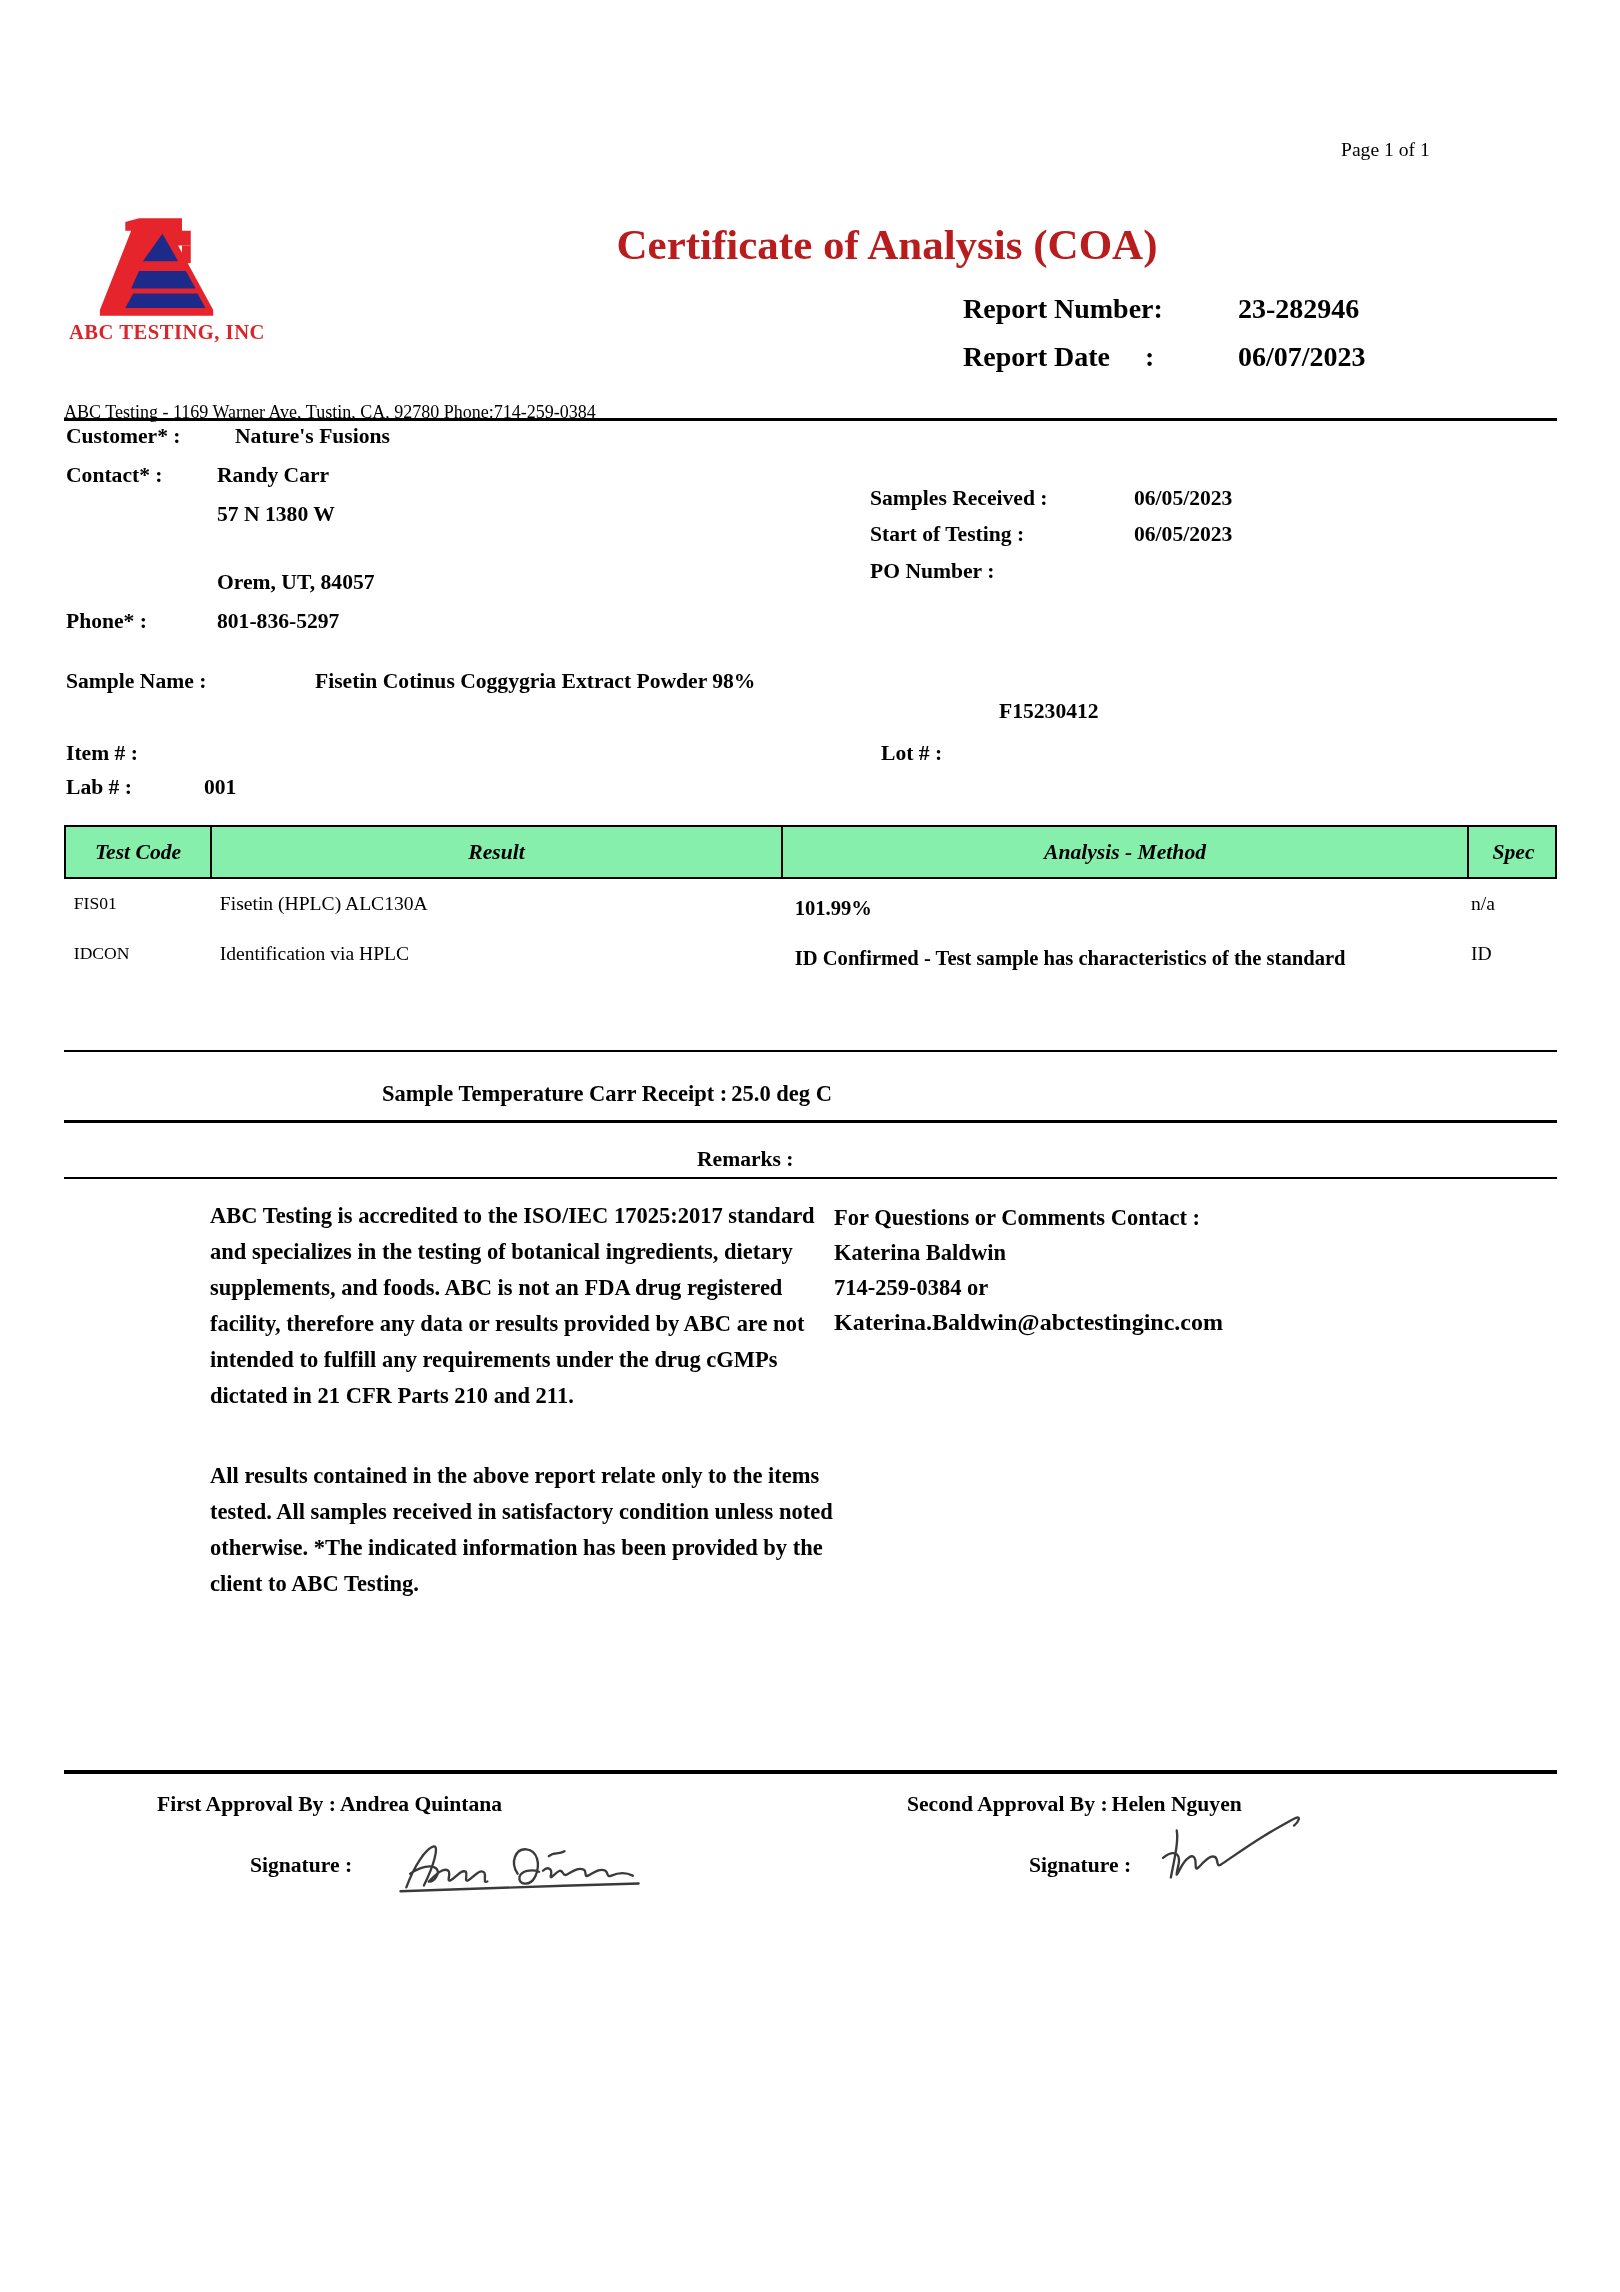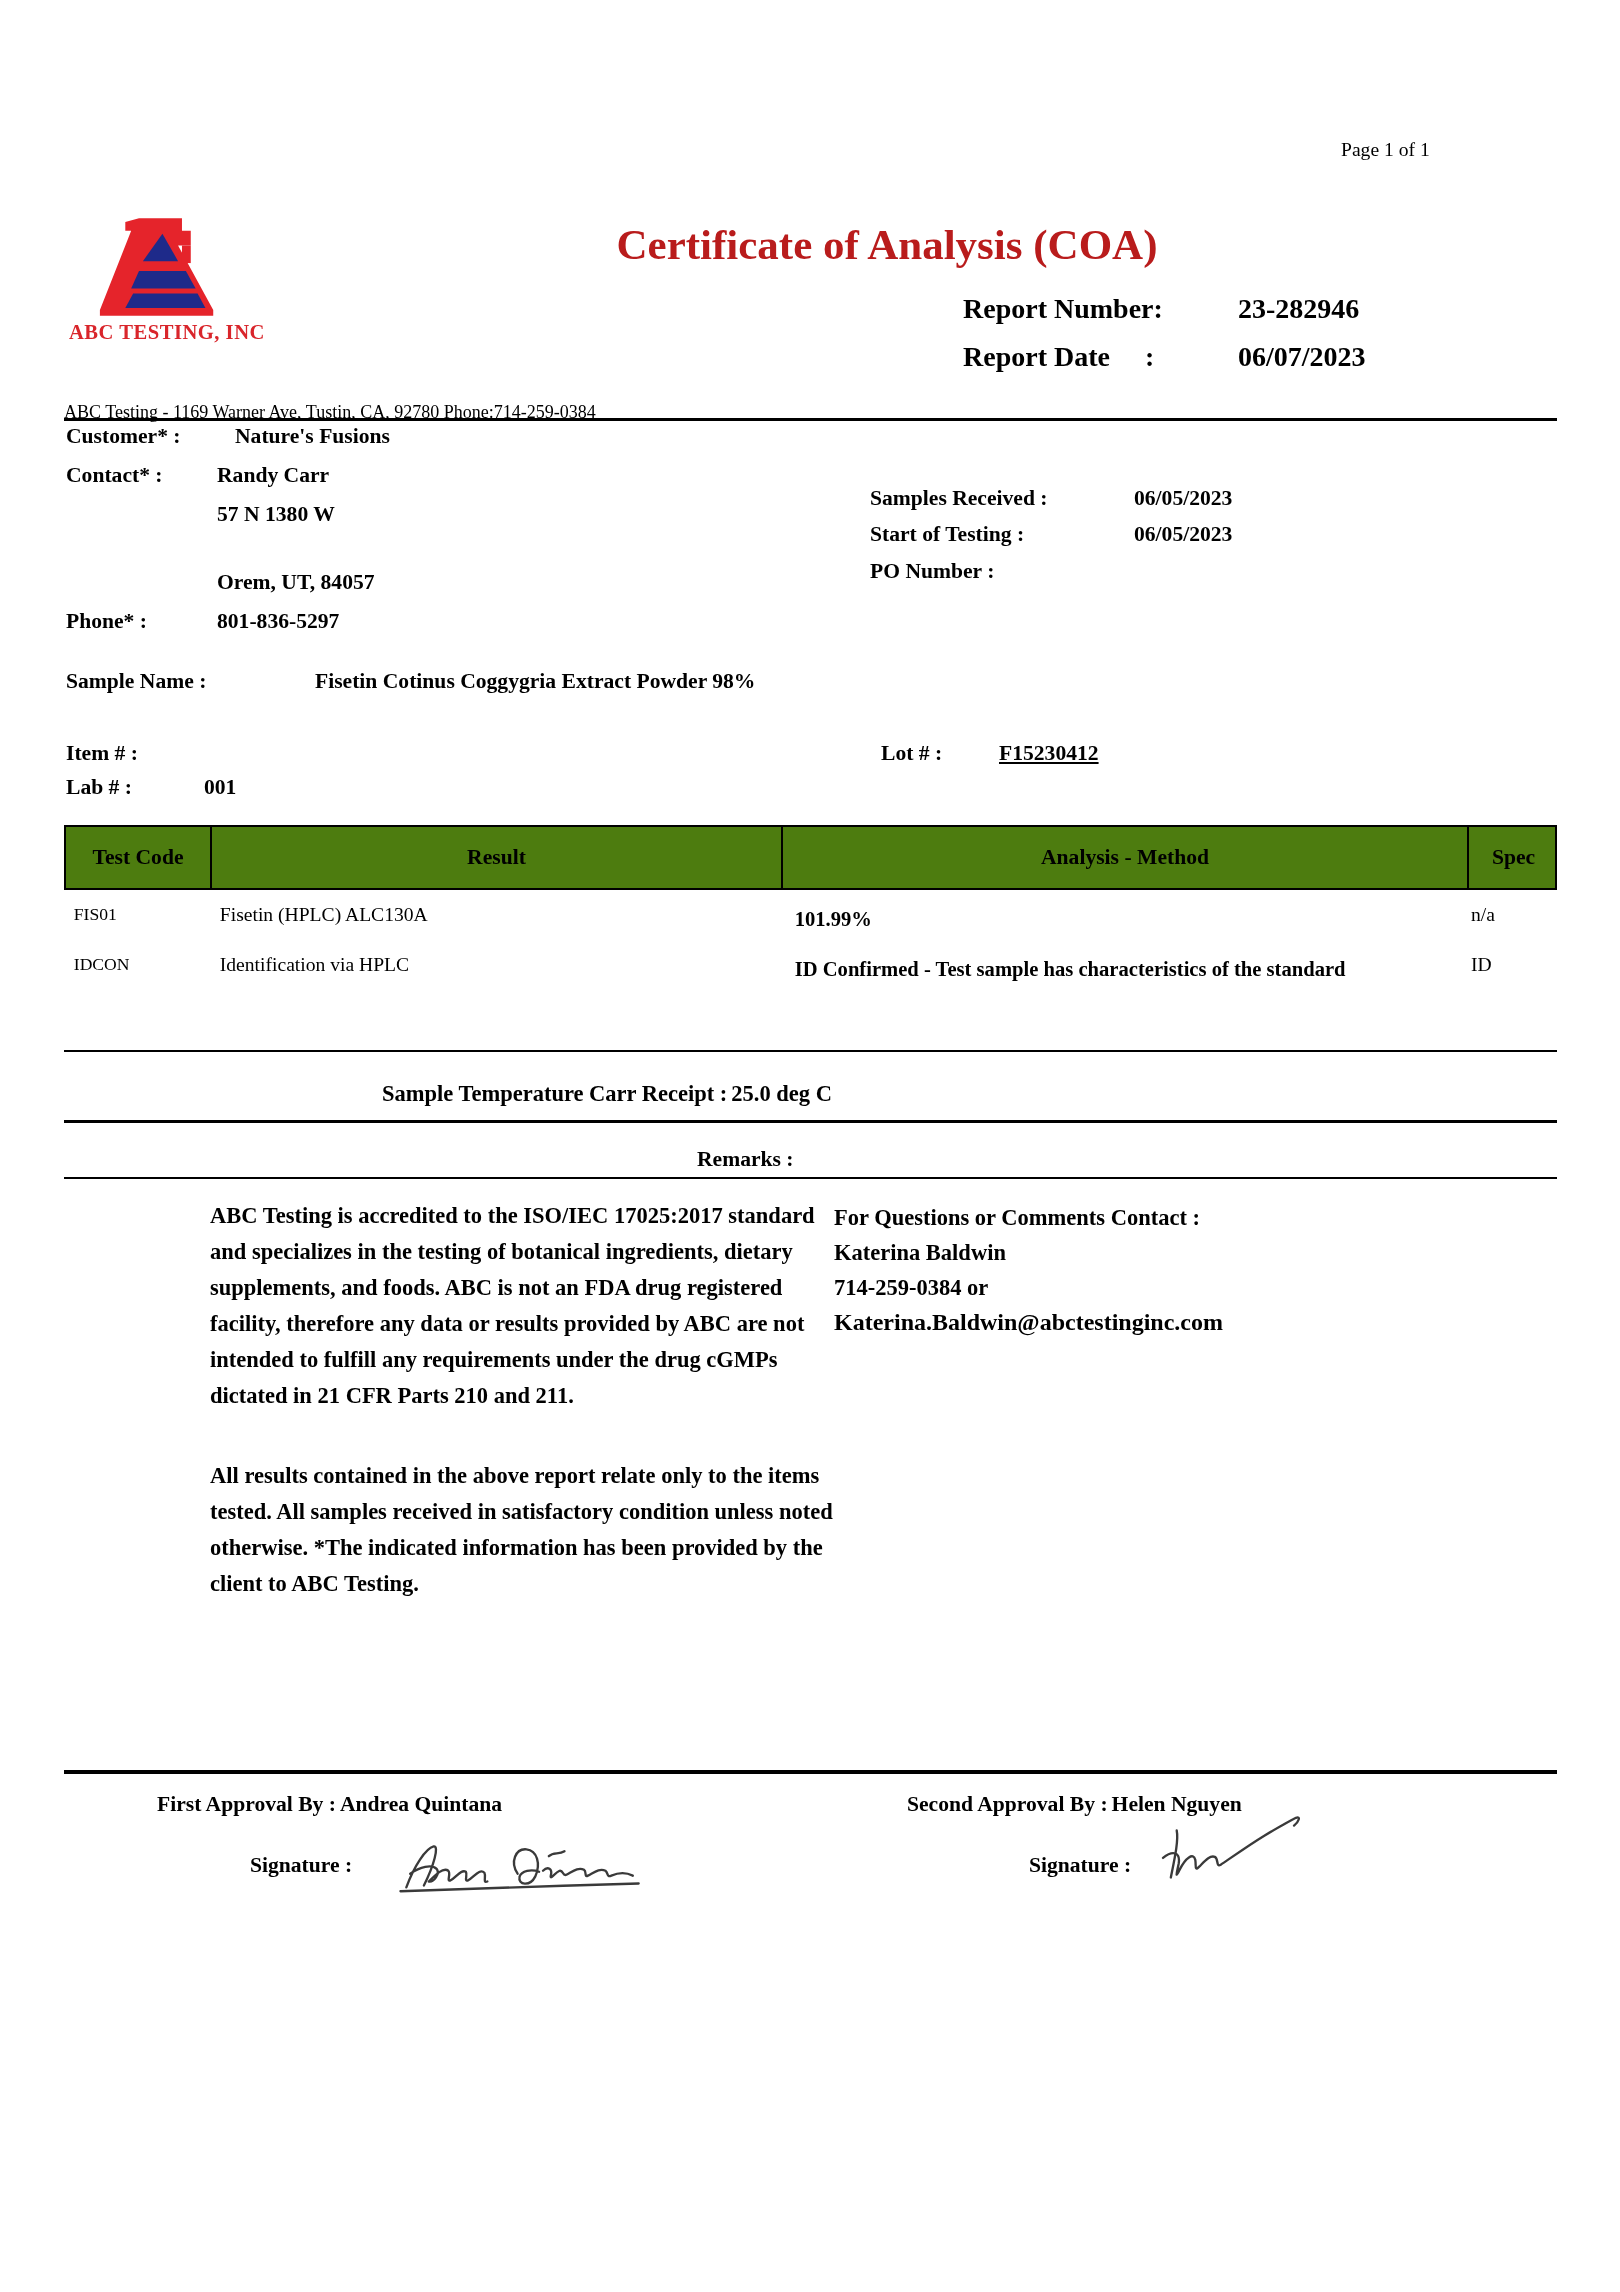--- a/index.html
+++ b/index.html
@@ -13,22 +13,22 @@
   .logo-text { font-size:20.6px; font-weight:bold; color:#d9252b; letter-spacing:0.5px; }
   .doc-title { font-size:43px; font-weight:bold; color:#b91c1c; text-align:center; }
   .rpt { font-size:28px; font-weight:bold; }
   .addr { font-size:18px; font-weight:normal;margin-top:28px; }
   .lbl { font-size:21.6px; font-weight:bold; }
   .hline { position:absolute; background:#000; }
   
   .rtable { position:absolute; left:64px; top:825px; width:1493px; }
   .thead {
     display:grid; grid-template-columns:144px 571px 686px 91px;
-    background:#4d7c0f; border:2px solid #000; border-bottom:2.9px solid #000;
-    height:65px; align-items:center;
+    background:#86efac; border:2px solid #000; border-bottom:2.9px solid #000;
+    height:54px; align-items:center;font-style:italic;
   }
   .thead .th {
     text-align:center; font-size:21.6px; font-weight:bold; height:100%;
     display:flex; align-items:center; justify-content:center;
   }
   .thead .th + .th { border-left:2px solid #000; }
   .trow { display:grid; grid-template-columns:144px 571px 686px 91px; align-items:start; }
   .trow .code { font-size:17.6px; padding-left:9.8px; }
   .trow .method { font-size:19.6px; padding-left:11.8px; }
   .trow .result { font-size:20.6px; font-weight:bold; padding-left:15.7px; max-width:598px; line-height:31px; }
@@ -77,21 +77,21 @@
   <div class="abs lbl" style="left:870px; top:486px;">Samples Received :</div>
   <div class="abs lbl" style="left:1134px; top:486px;">06/05/2023</div>
   <div class="abs lbl" style="left:870px; top:522px;">Start of Testing :</div>
   <div class="abs lbl" style="left:1134px; top:522px;">06/05/2023</div>
   <div class="abs lbl" style="left:870px; top:559px;">PO Number :</div>
 
   <div class="abs lbl" style="left:66px; top:669px;">Sample Name :</div>
   <div class="abs lbl" style="left:315px; top:669px;">Fisetin Cotinus Coggygria Extract Powder 98%</div>
   <div class="abs lbl" style="left:66px; top:741px;">Item # :</div>
   <div class="abs lbl" style="left:881px; top:741px;">Lot # :</div>
-  <div class="abs lbl" style="left:999px; top:741px;text-decoration:underline;">F15230412</div>
+  <div class="abs lbl" style="left:999px; top:699px;">F15230412</div>
   <div class="abs lbl" style="left:66px; top:775px;">Lab # :</div>
   <div class="abs lbl" style="left:204px; top:775px;">001</div>
 
   <div class="rtable">
     <div class="thead">
       <div class="th">Test Code</div>
       <div class="th">Result</div>
       <div class="th">Analysis - Method</div>
       <div class="th">Spec</div>
     </div>

